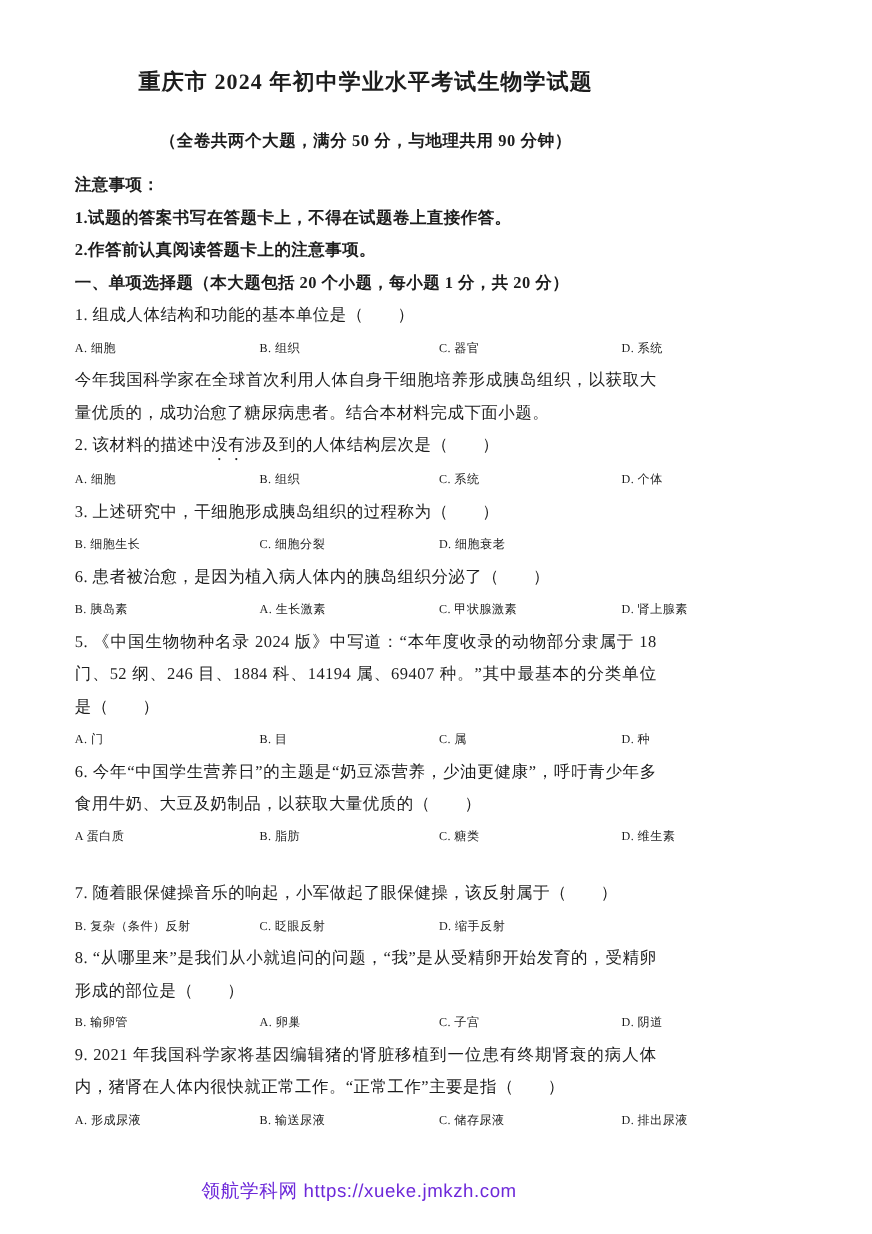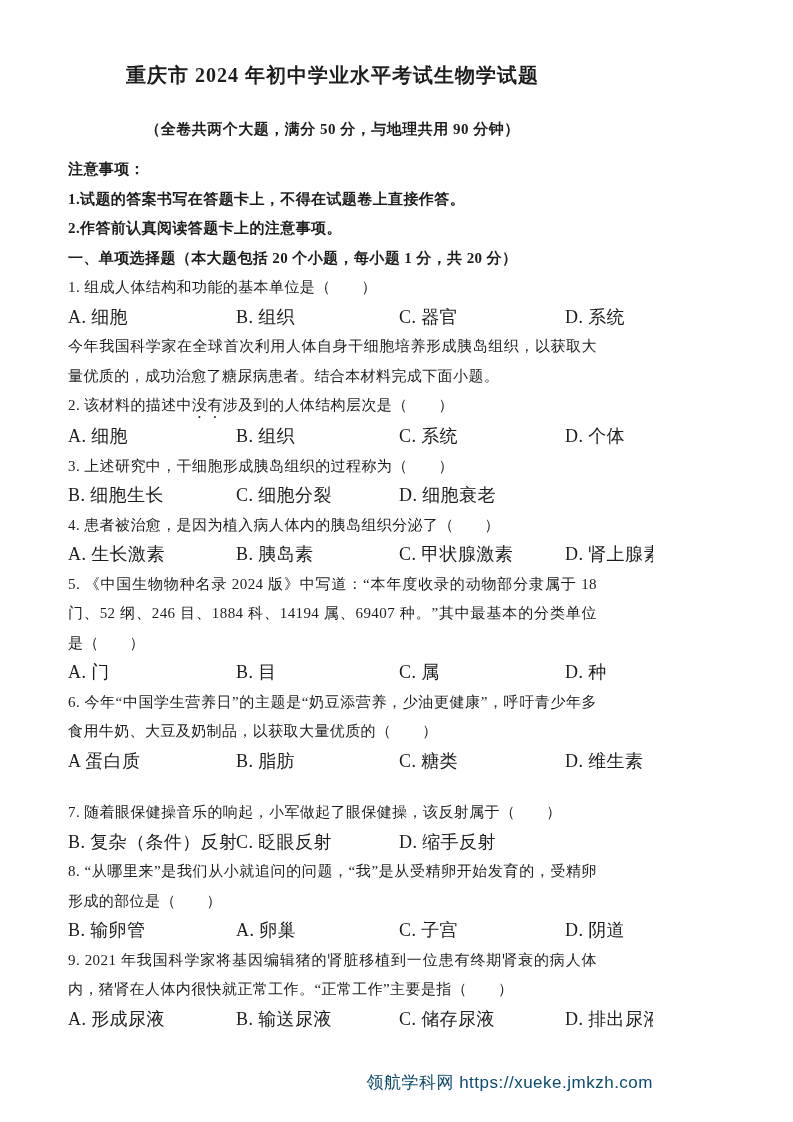--- a/index.html
+++ b/index.html
@@ -34,40 +34,40 @@
     margin:0;
     font-size:15px;
     line-height:29.5px;
     letter-spacing:0.4px;
   }
   .b { font-weight:bold; }
   .stem { text-align:justify; }
   .opts {
     display:grid;
     grid-template-columns:168px 163px 166px auto;
-    font-size:18px;
+    font-size:11px;
     line-height:29.5px;
     letter-spacing:0.4px;
   }
   .opts span { white-space:nowrap; }
   .gap-before { margin-top:22px; }
   .em-dot {
     -webkit-text-emphasis-style:dot;
     -webkit-text-emphasis-position:under;
     text-emphasis-style:dot;
     text-emphasis-position:under right;
   }
   .watermark {
     position:absolute;
     left:0; right:0;
     top:1071px;
-    text-align:right;
+    text-align:center;
     font-family:"Liberation Sans","DejaVu Sans",sans-serif;
     font-size:17px;
-    color:#0c4a6e;
+    color:#6d28d9;
     letter-spacing:0.5px;
   }
 </style>
 </head>
 <body>
 
 <div class="doc">
   <div class="content">
 
     <h1 class="page-title">重庆市 2024 年初中学业水平考试生物学试题</h1>
@@ -106,24 +106,24 @@
     <div>
       <p class="line stem">3. 上述研究中，干细胞形成胰岛组织的过程称为（　　）</p>
       <div class="opts">
         <span>B. 细胞生长</span>
         <span>C. 细胞分裂</span>
         <span>D. 细胞衰老</span>
       </div>
     </div>
 
     <div>
-      <p class="line stem">4. 患者被治愈，是因为植入病人体内的胰岛组织分泌了（　　）</p>
+      <p class="line stem">6. 患者被治愈，是因为植入病人体内的胰岛组织分泌了（　　）</p>
       <div class="opts">
+        <span>B. 胰岛素</span>
         <span>A. 生长激素</span>
-        <span>B. 胰岛素</span>
         <span>C. 甲状腺激素</span>
         <span>D. 肾上腺素</span>
       </div>
     </div>
 
     <div>
       <p class="line stem">5. 《中国生物物种名录 2024 版》中写道：“本年度收录的动物部分隶属于 18 门、52 纲、246 目、1884 科、14194 属、69407 种。”其中最基本的分类单位是（　　）</p>
       <div class="opts">
         <span>A. 门</span>
         <span>B. 目</span>

